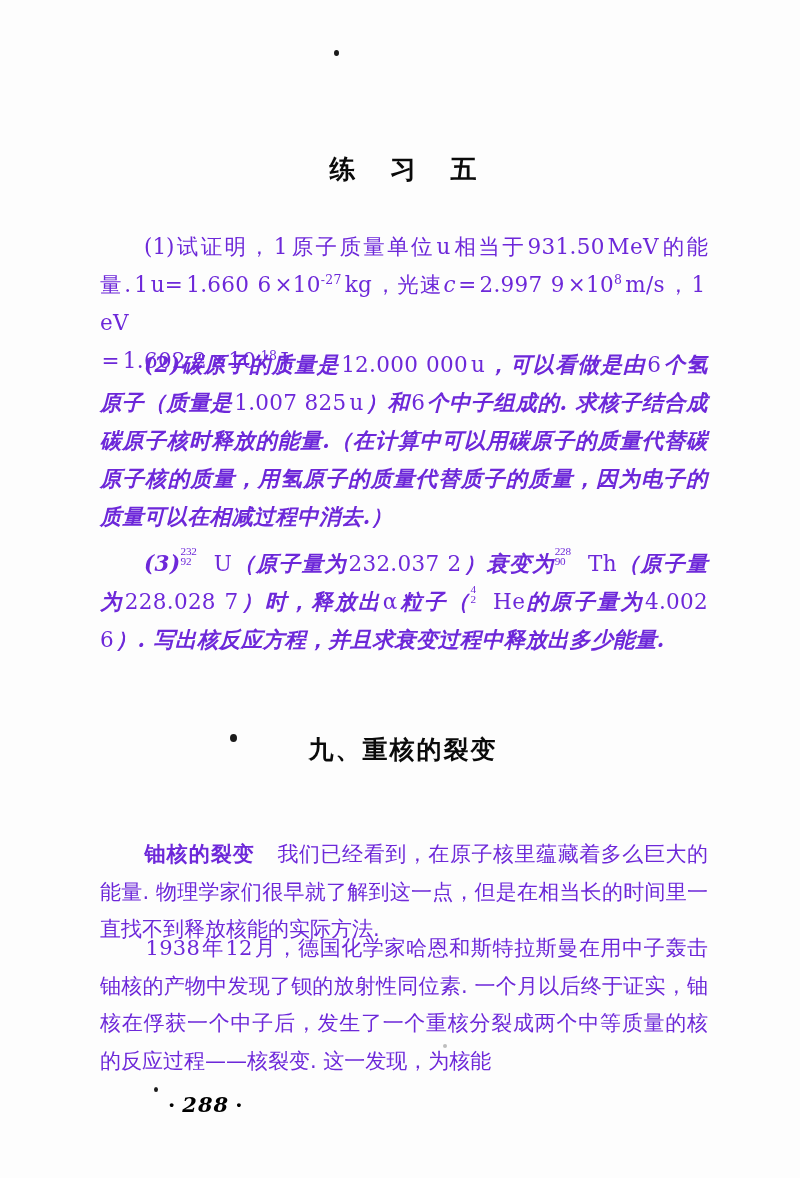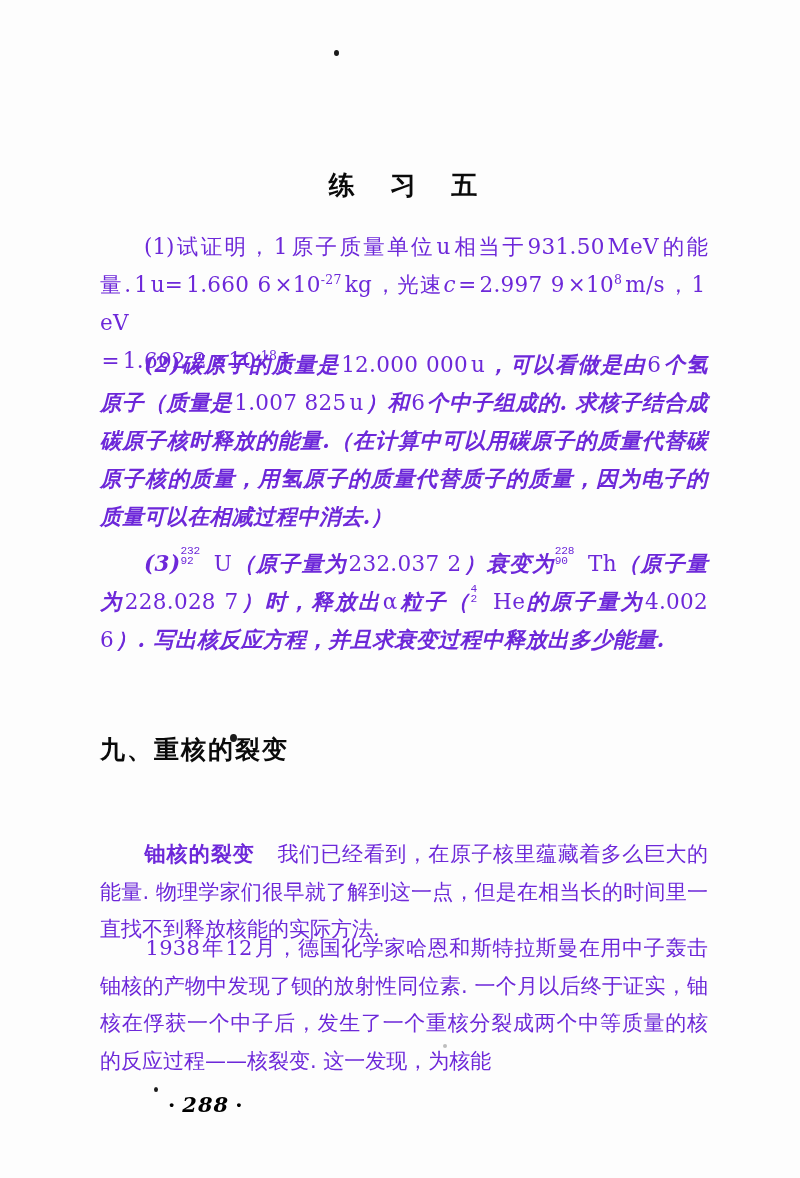--- a/index.html
+++ b/index.html
@@ -26,36 +26,35 @@
     background: #fdfdfd;
   }
 
   
   .ex-heading {
     position: absolute;
     left: 100px;
     top: 152px;
     width: 606px;
     text-align: center;
-    font-family: Liberation Sans, sans-serif;
+    font-family: Liberation Serif, serif;
     font-weight: bold;
     font-size: 26px;
     letter-spacing: 14px;
     text-indent: 14px;
     color: #0a0a0a;
-    margin-top: 16px;
   }
 
   
   .sec-heading {
     position: absolute;
     left: 100px;
     top: 733px;
     width: 606px;
-    text-align: left;
+    text-align: center;
     font-family: "DejaVu Sans", "Liberation Sans", sans-serif;
     font-weight: bold;
     font-size: 25px;
     letter-spacing: 2px;
     color: #0a0a0a;
   }
 
   
   .para {
     position: absolute;
@@ -123,21 +122,21 @@
     line-height: 0;
   }
 
   
   .nuclide {
     display: inline-block;
     position: relative;
     width: 1.55em;
     height: 1em;
     vertical-align: baseline;
-    font-family: Liberation Mono, monospace;
+    font-family: Liberation Serif, serif;
     font-style: normal;
     font-weight: normal;
   }
   .nuclide .mass,
   .nuclide .atomic {
     position: absolute;
     left: 0;
     font-size: 0.52em;
     line-height: 1;
     letter-spacing: -0.2px;

